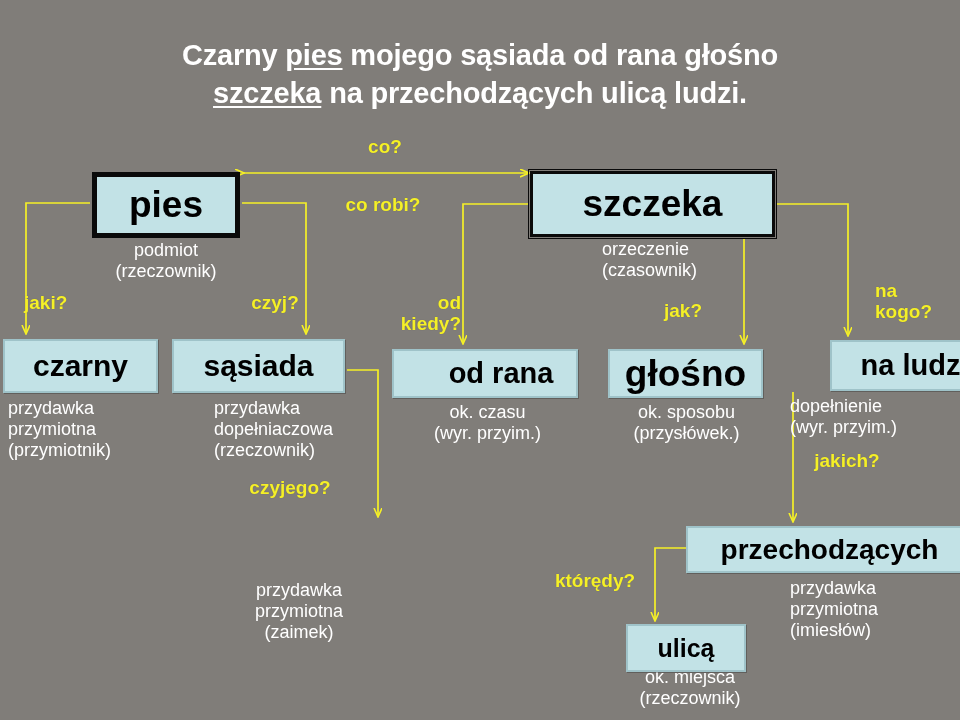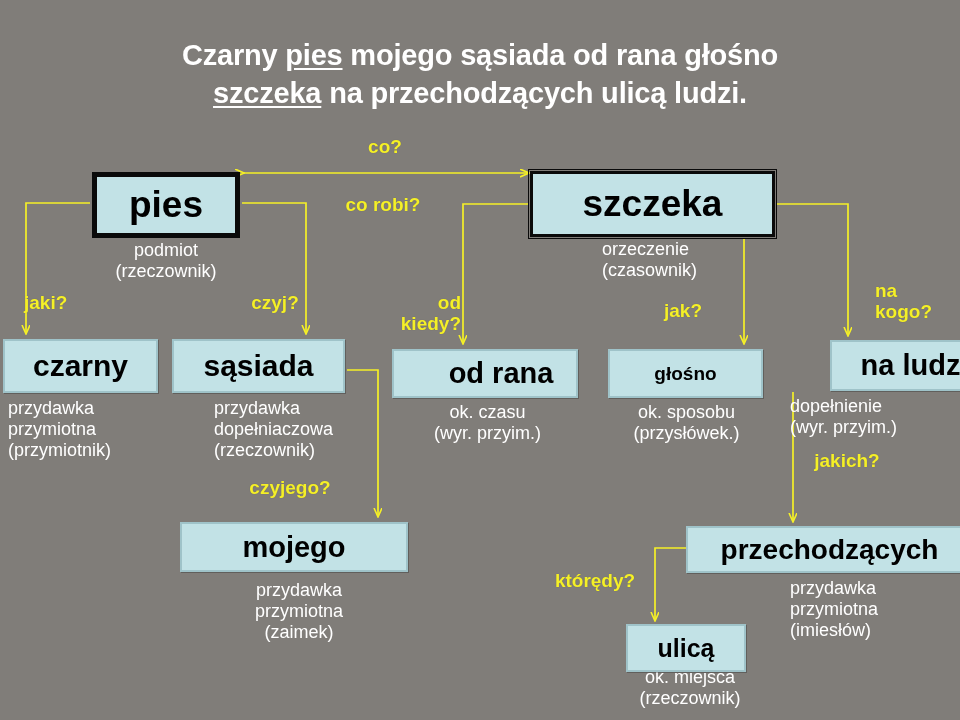--- a/index.html
+++ b/index.html
@@ -123,35 +123,32 @@
   <div class="cap" style="left:214px; top:398px; width:180px; text-align:left;">przydawka
 dopełniaczowa
 (rzeczownik)</div>
 
   <div class="node thin" style="left:392px; top:349px; width:186px; height:49px; font-size:29px;padding-left:32px;">
     <span>od rana</span>
   </div>
   <div class="cap" style="left:400px; top:402px; width:175px;">ok. czasu
 (wyr. przyim.)</div>
 
-  <div class="node thin" style="left:608px; top:349px; width:155px; height:49px; font-size:19px;">
+  <div class="node thin" style="left:608px; top:349px; width:155px; height:49px; font-size:37px;">
     <span>głośno</span>
   </div>
   <div class="cap" style="left:604px; top:402px; width:165px;">ok. sposobu
 (przysłówek.)</div>
 
   <div class="node thin" style="left:786px; top:340px; width:169px; height:51px; font-size:29px;margin-left:44px;">
     <span>na ludzi</span>
   </div>
   <div class="cap" style="left:790px; top:396px; width:170px; text-align:left;">dopełnienie
 (wyr. przyim.)</div>
 
-  <div class="node thin" style="left:180px; top:522px; width:228px; height:50px; font-size:29px;">
-    <span>mojego</span>
-  </div>
   <div class="cap" style="left:214px; top:580px; width:170px;">przydawka
 przymiotna
 (zaimek)</div>
 
   <div class="node thin" style="left:686px; top:526px; width:287px; height:47px; font-size:28px;">
     <span>przechodzących</span>
   </div>
   <div class="cap" style="left:790px; top:578px; width:170px; text-align:left;">przydawka
 przymiotna
 (imiesłów)</div>

